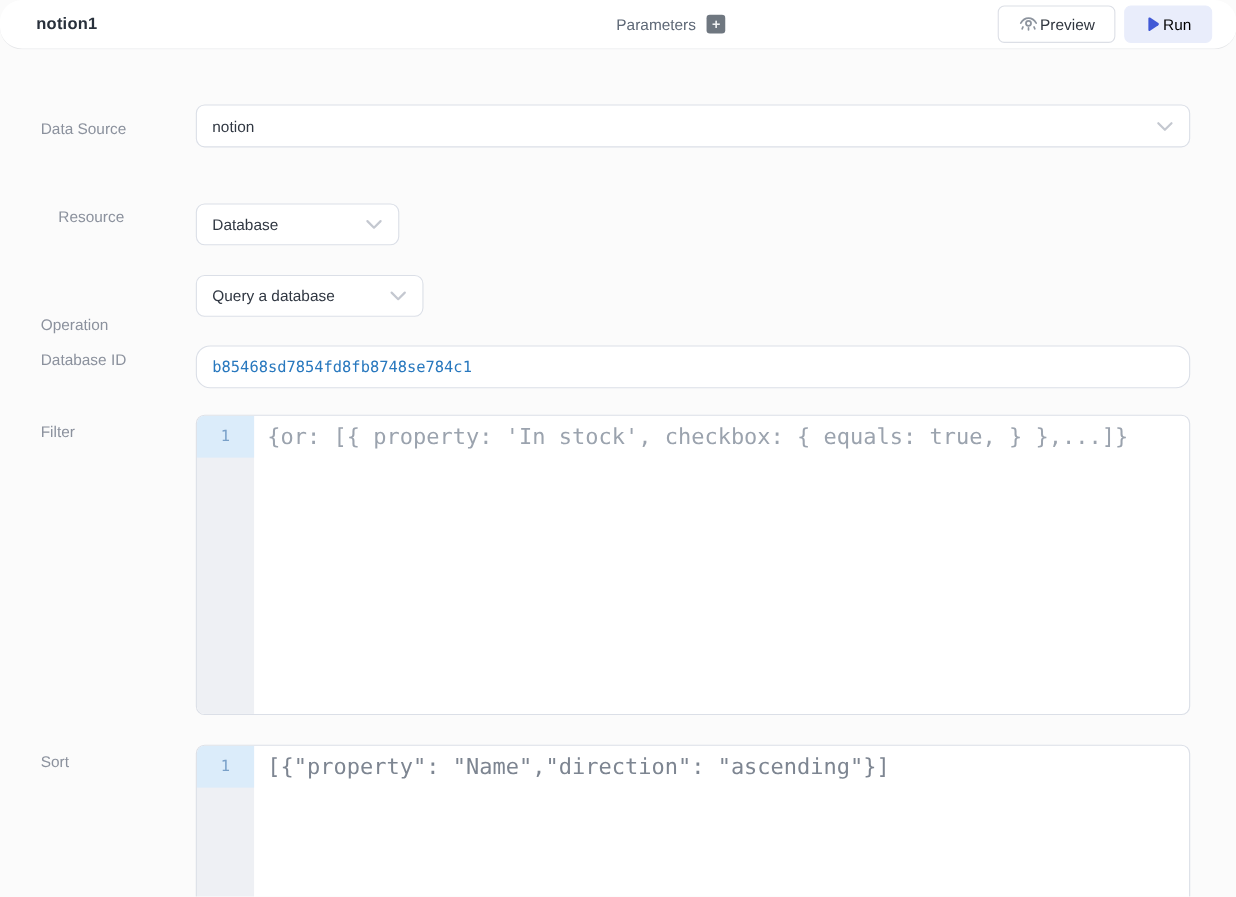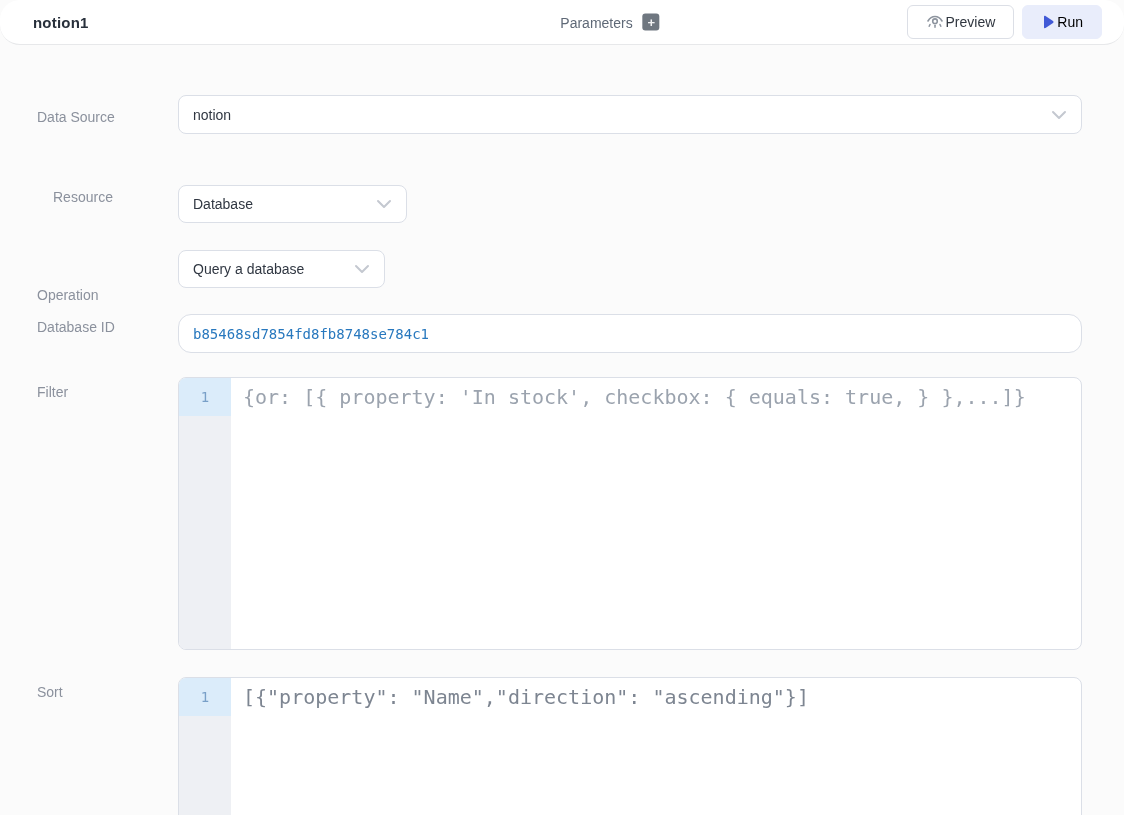--- a/index.html
+++ b/index.html
@@ -132,21 +132,21 @@
 <div class="select-box" style="top:95px; width:904px; height:39px;">
   <span>notion</span>
   <span class="chevron">
     <svg class="icon-svg" width="16" height="10" viewBox="0 0 16 10">
       <polyline points="2,2 8,8 14,2" fill="none" stroke="#c4c8d0" stroke-width="2" stroke-linecap="round" stroke-linejoin="round"></polyline>
     </svg>
   </span>
 </div>
 
 <div class="field-label" style="top:189px;margin-left:16px;">Resource</div>
-<div class="select-box" style="top:185px; width:229px; height:38px;">
+<div class="select-box" style="top:185px; width:185px; height:38px;">
   <span>Database</span>
   <span class="chevron">
     <svg class="icon-svg" width="16" height="10" viewBox="0 0 16 10">
       <polyline points="2,2 8,8 14,2" fill="none" stroke="#c4c8d0" stroke-width="2" stroke-linecap="round" stroke-linejoin="round"></polyline>
     </svg>
   </span>
 </div>
 
 <div class="field-label" style="top:254px;margin-top:33px;">Operation</div>
 <div class="select-box" style="top:250px; width:207px; height:38px;">

